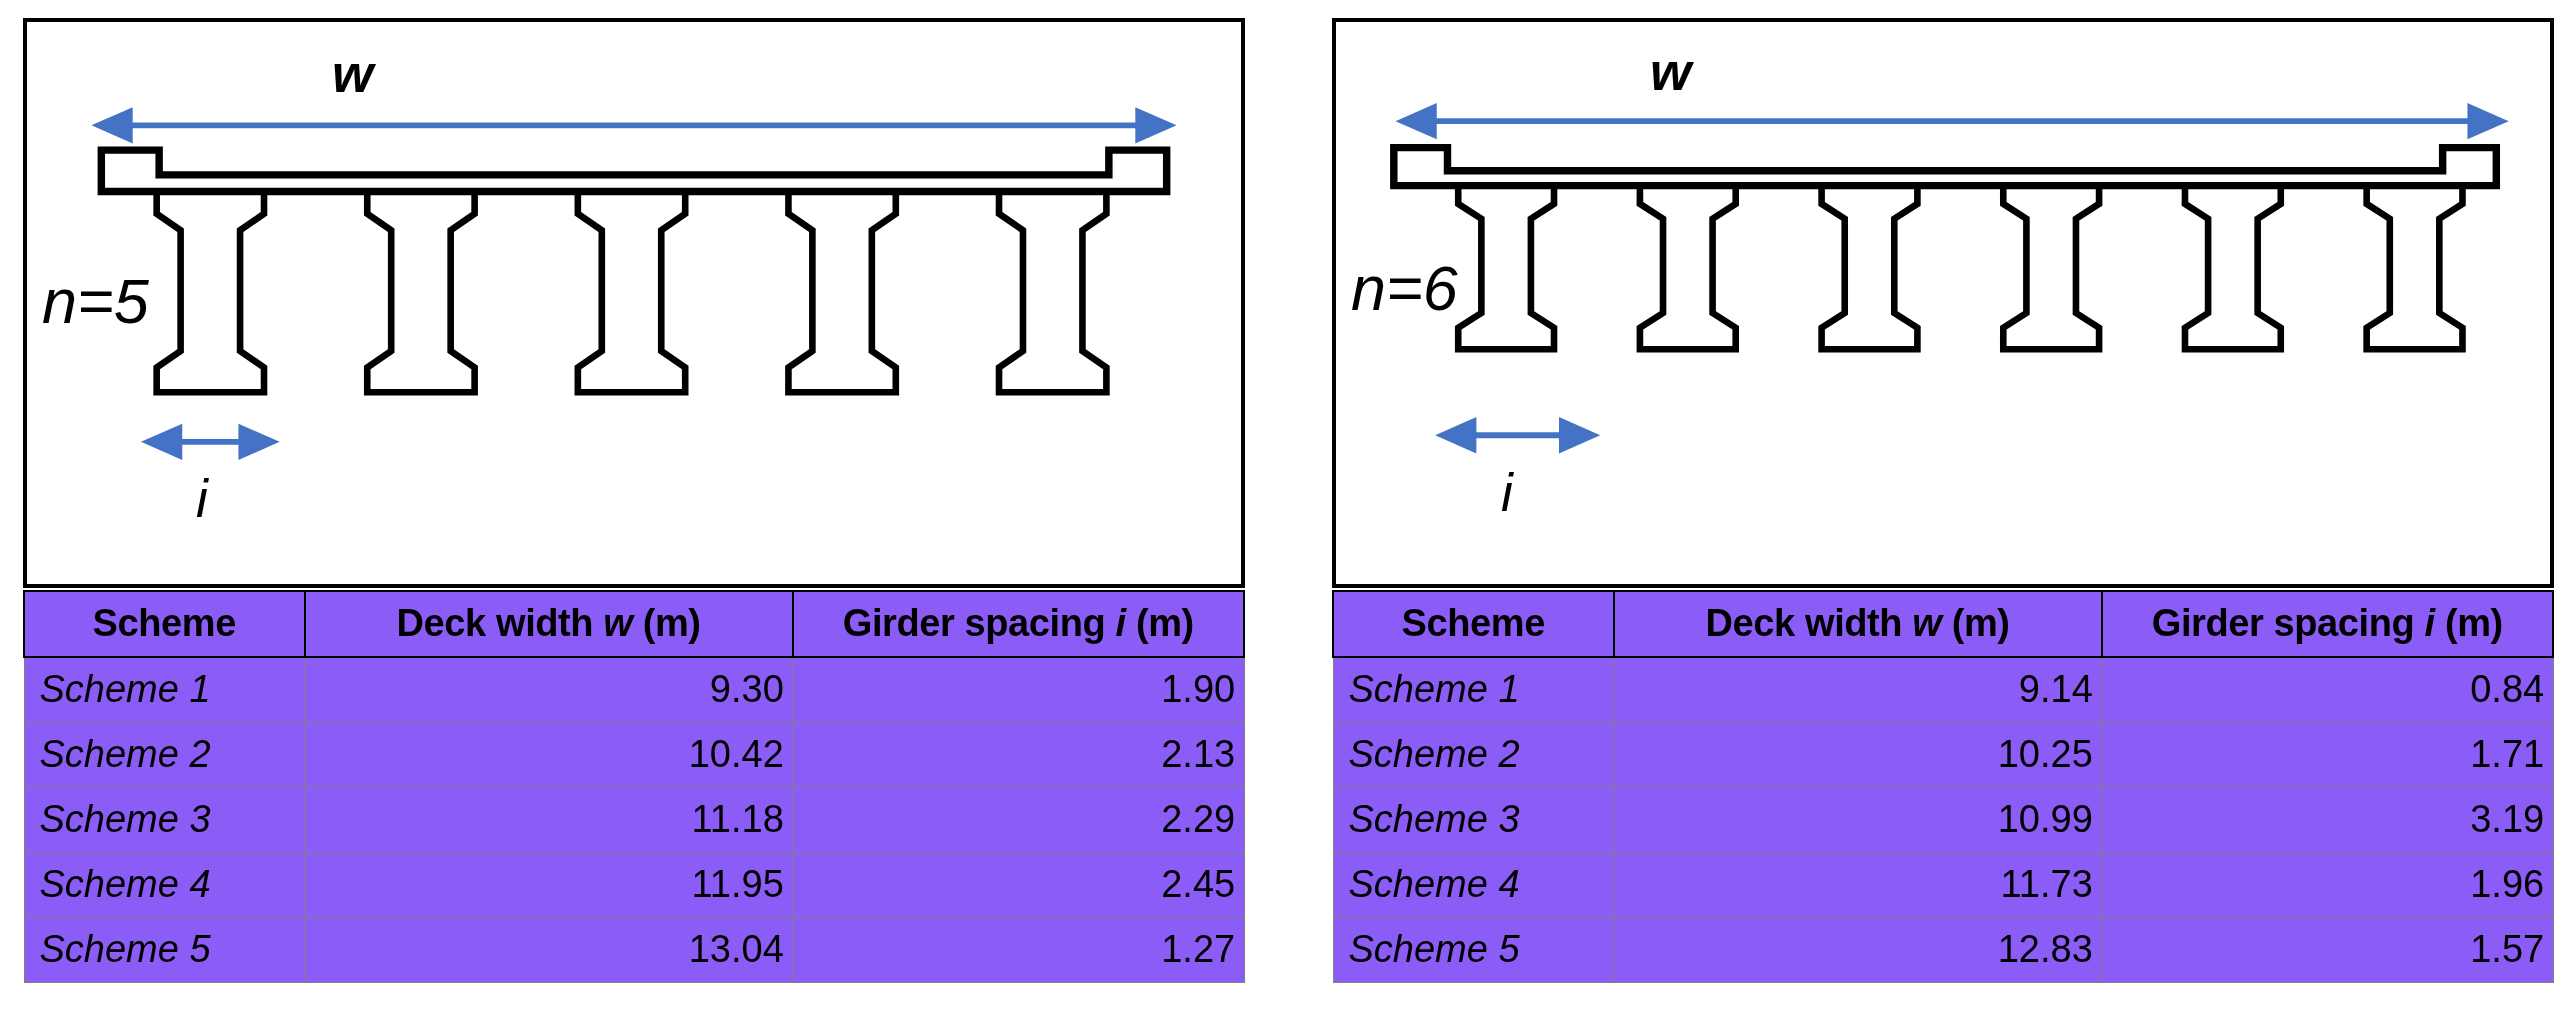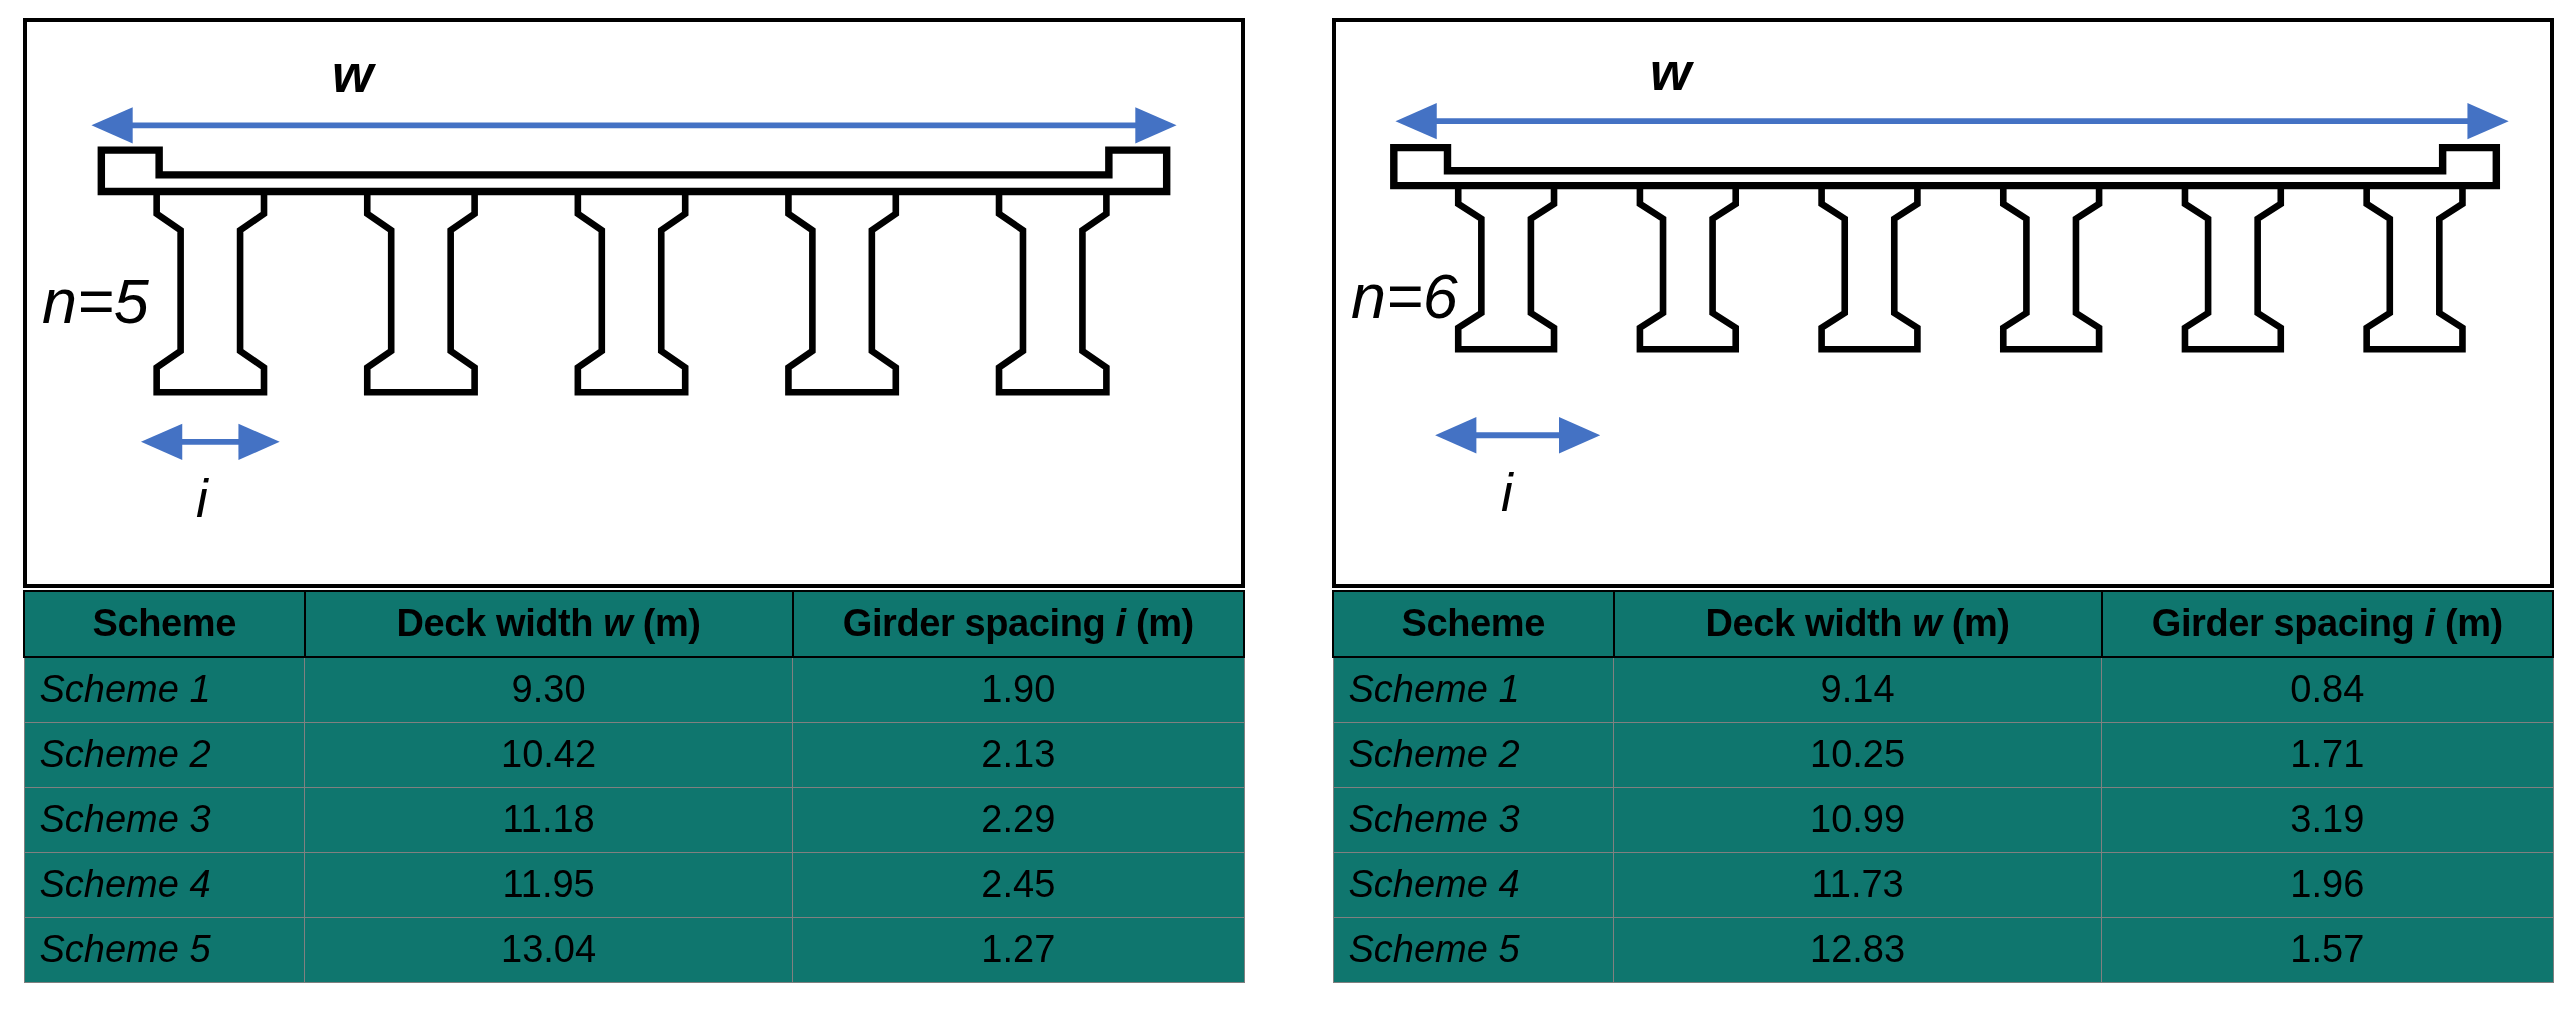--- a/index.html
+++ b/index.html
@@ -70,37 +70,37 @@
     table-layout: fixed;
     margin-top: 1.7px;
   }
   table.scheme-table th,
   table.scheme-table td {
     border: 1.7px solid #808080;
     height: 64px;
     padding: 0 8.3px;
     font-size: 38px;
     color: #000000;
-    background: #0f766e;
+    background: #8b5cf6;
   }
   table.scheme-table thead th {
     border: 2.5px solid #000000;
     font-weight: bold;
     text-align: center;
     white-space: nowrap;
     letter-spacing: -0.4px;
   }
   table.scheme-table tbody td.col-scheme {
     text-align: left;
     padding-left: 15px;
     white-space: nowrap;
     font-style: italic;
   }
   table.scheme-table tbody td.col-num {
-    text-align: center;
+    text-align: right;
   }
   .col-scheme-w  { width: 23%; }
   .col-deck-w    { width: 40%; }
   .col-space-w   { width: 37%; }
   .ital { font-style: italic; }
 </style>
 </head>
 <body>
 
 <div id="page">
@@ -236,21 +236,21 @@
           </g>
         </g>
 
         <g>
           <line x1="160" y1="500" x2="280" y2="500" stroke="#4472C4" stroke-width="7"></line>
           <polygon points="120,500 170,478 170,522" fill="#4472C4"></polygon>
           <polygon points="320,500 270,478 270,522" fill="#4472C4"></polygon>
         </g>
       </svg>
 
-      <div class="n-label" style="left:15px; top:243px;">n=6</div>
+      <div class="n-label" style="left:15px; top:235px;">n=6</div>
 
       <div class="w-label" style="left:314px; top:23px;">w</div>
 
       <div class="i-label" style="left:165px; top:444px;">i</div>
     </div>
 
     <table class="scheme-table">
       <colgroup>
         <col class="col-scheme-w">
           <col class="col-deck-w">

